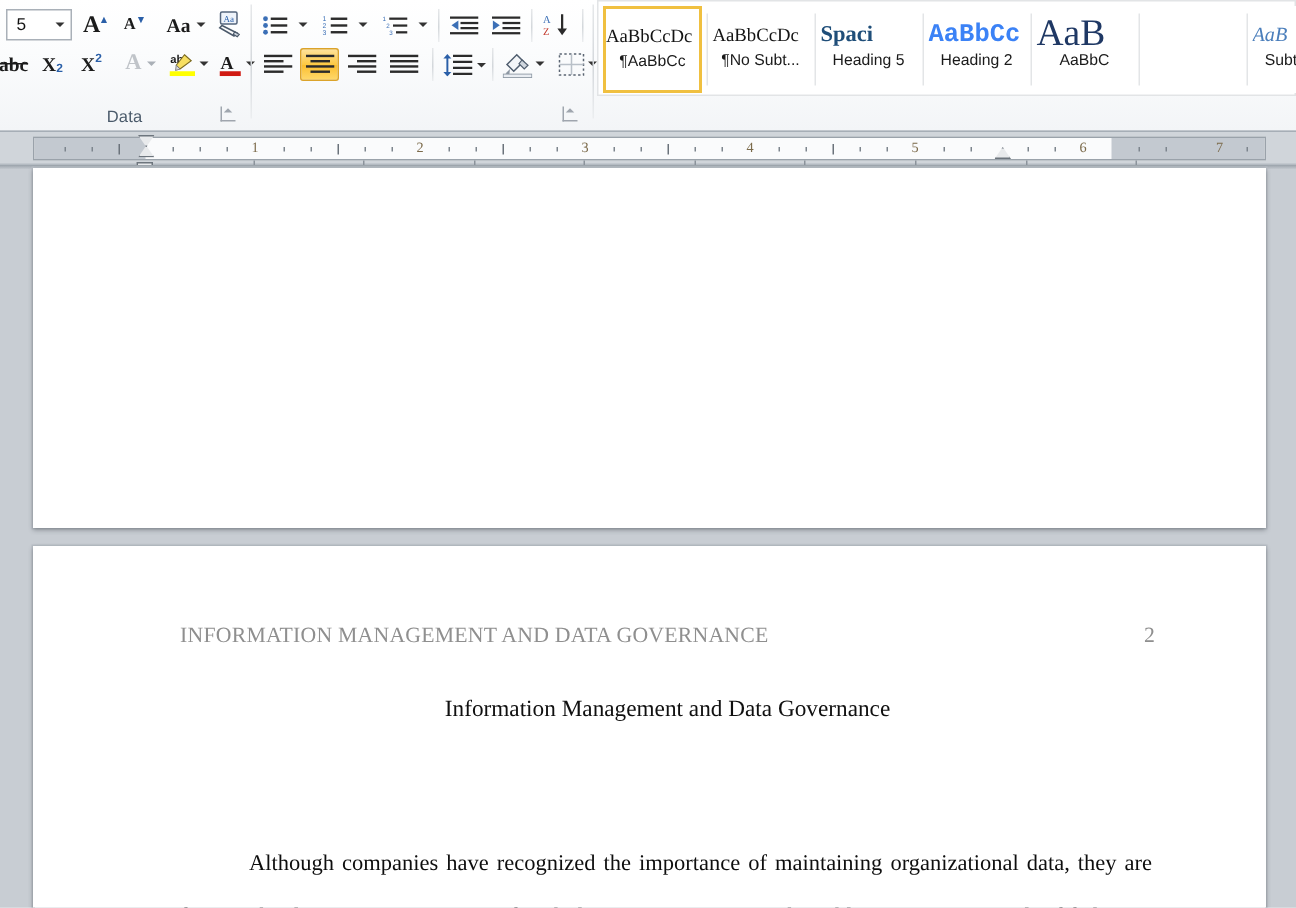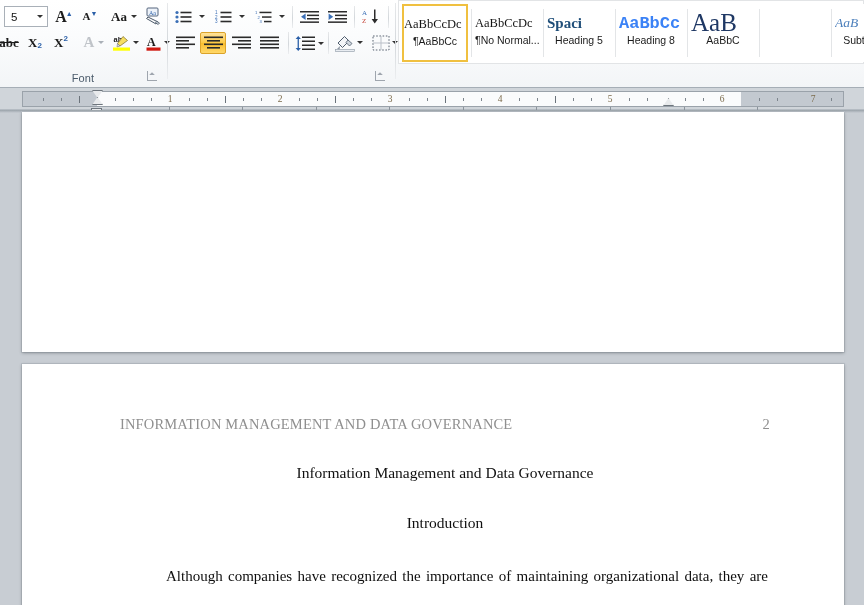--- a/index.html
+++ b/index.html
@@ -248,21 +248,21 @@
         <span style="position:relative;display:inline-block;width:15px;height:17px;">
           <svg width="15" height="17" viewBox="0 0 15 17">
             <text x="1" y="12" font-size="12" font-weight="bold" fill="#1b1b1b" font-family="Liberation Serif, serif">A</text>
             <rect x="0.5" y="13.5" width="14" height="3.2" fill="#d01a12"></rect>
           </svg>
         </span>
         <i class="caret" style="margin-left:3px;"></i>
       </div>
 
     </div>
-    <div class="rgroup-label">Font</div>
+    <div class="rgroup-label">Data</div>
     <div class="launcher" style="right:8px;"></div>
   </div>
 
   <div class="rsep" style="left:167px;"></div>
 
   <div class="rgroup" style="left:168px; width:226px;">
     <div class="rgroup-body">
 
       <div class="btn" style="left:4px;top:6px;width:24px;height:21px;">
         <svg width="18" height="14" viewBox="0 0 18 14">
@@ -427,37 +427,37 @@
           <span style="font-family:'Liberation Serif',serif;font-size:12.5px;color:#141414;">AaBbCcDc</span>
         </div>
         <div class="nm pil">AaBbCc</div>
       </div>
       <div class="sdiv" style="left:72px;"></div>
 
       <div class="stylebox" style="left:75px;">
         <div class="prev">
           <span style="font-family:'Liberation Serif',serif;font-size:12.5px;color:#141414;">AaBbCcDc</span>
         </div>
-        <div class="nm pil">No Normal...</div>
+        <div class="nm pil">No Subt...</div>
       </div>
       <div class="sdiv" style="left:144px;"></div>
 
       <div class="stylebox" style="left:147px;">
         <div class="prev">
           <span style="font-family:'Liberation Serif',serif;font-size:15px;font-weight:bold;color:#1f4e79;">Spaci</span>
         </div>
         <div class="nm">Heading 5</div>
       </div>
       <div class="sdiv" style="left:216px;"></div>
 
       <div class="stylebox" style="left:219px;">
         <div class="prev">
           <span style="font-family:Liberation Mono, monospace;font-size:17px;font-weight:bold;color:#3b82f6;">AaBbCc</span>
         </div>
-        <div class="nm">Heading 8</div>
+        <div class="nm">Heading 2</div>
       </div>
       <div class="sdiv" style="left:288px;"></div>
 
       <div class="stylebox" style="left:291px;">
         <div class="prev">
           <span style="font-family:'Liberation Serif',serif;font-size:25px;color:#1f3864;line-height:22px;">AaB</span>
         </div>
         <div class="nm">AaBbC</div>
       </div>
       <div class="sdiv" style="left:360px;"></div>
@@ -544,19 +544,18 @@
 
   <div class="page page-main">
 
     <div class="hdr">
       <span>INFORMATION MANAGEMENT AND DATA GOVERNANCE</span>
       <span class="pg">2</span>
     </div>
 
     <div class="ptitle">Information Management and Data Governance</div>
 
-    <div class="psub">Introduction</div>
 
     <div class="pbody">Although companies have recognized the importance of maintaining organizational data, they are facing a hard time in management of such data. In most cases, such problems arise as a result of failure to recognize the source of data and lack of accountability mechanisms.  In the recent times, data governance and information management has stood as critical to a firm’s</div>
 
   </div>
 
 </div>
 
 </body></html>

